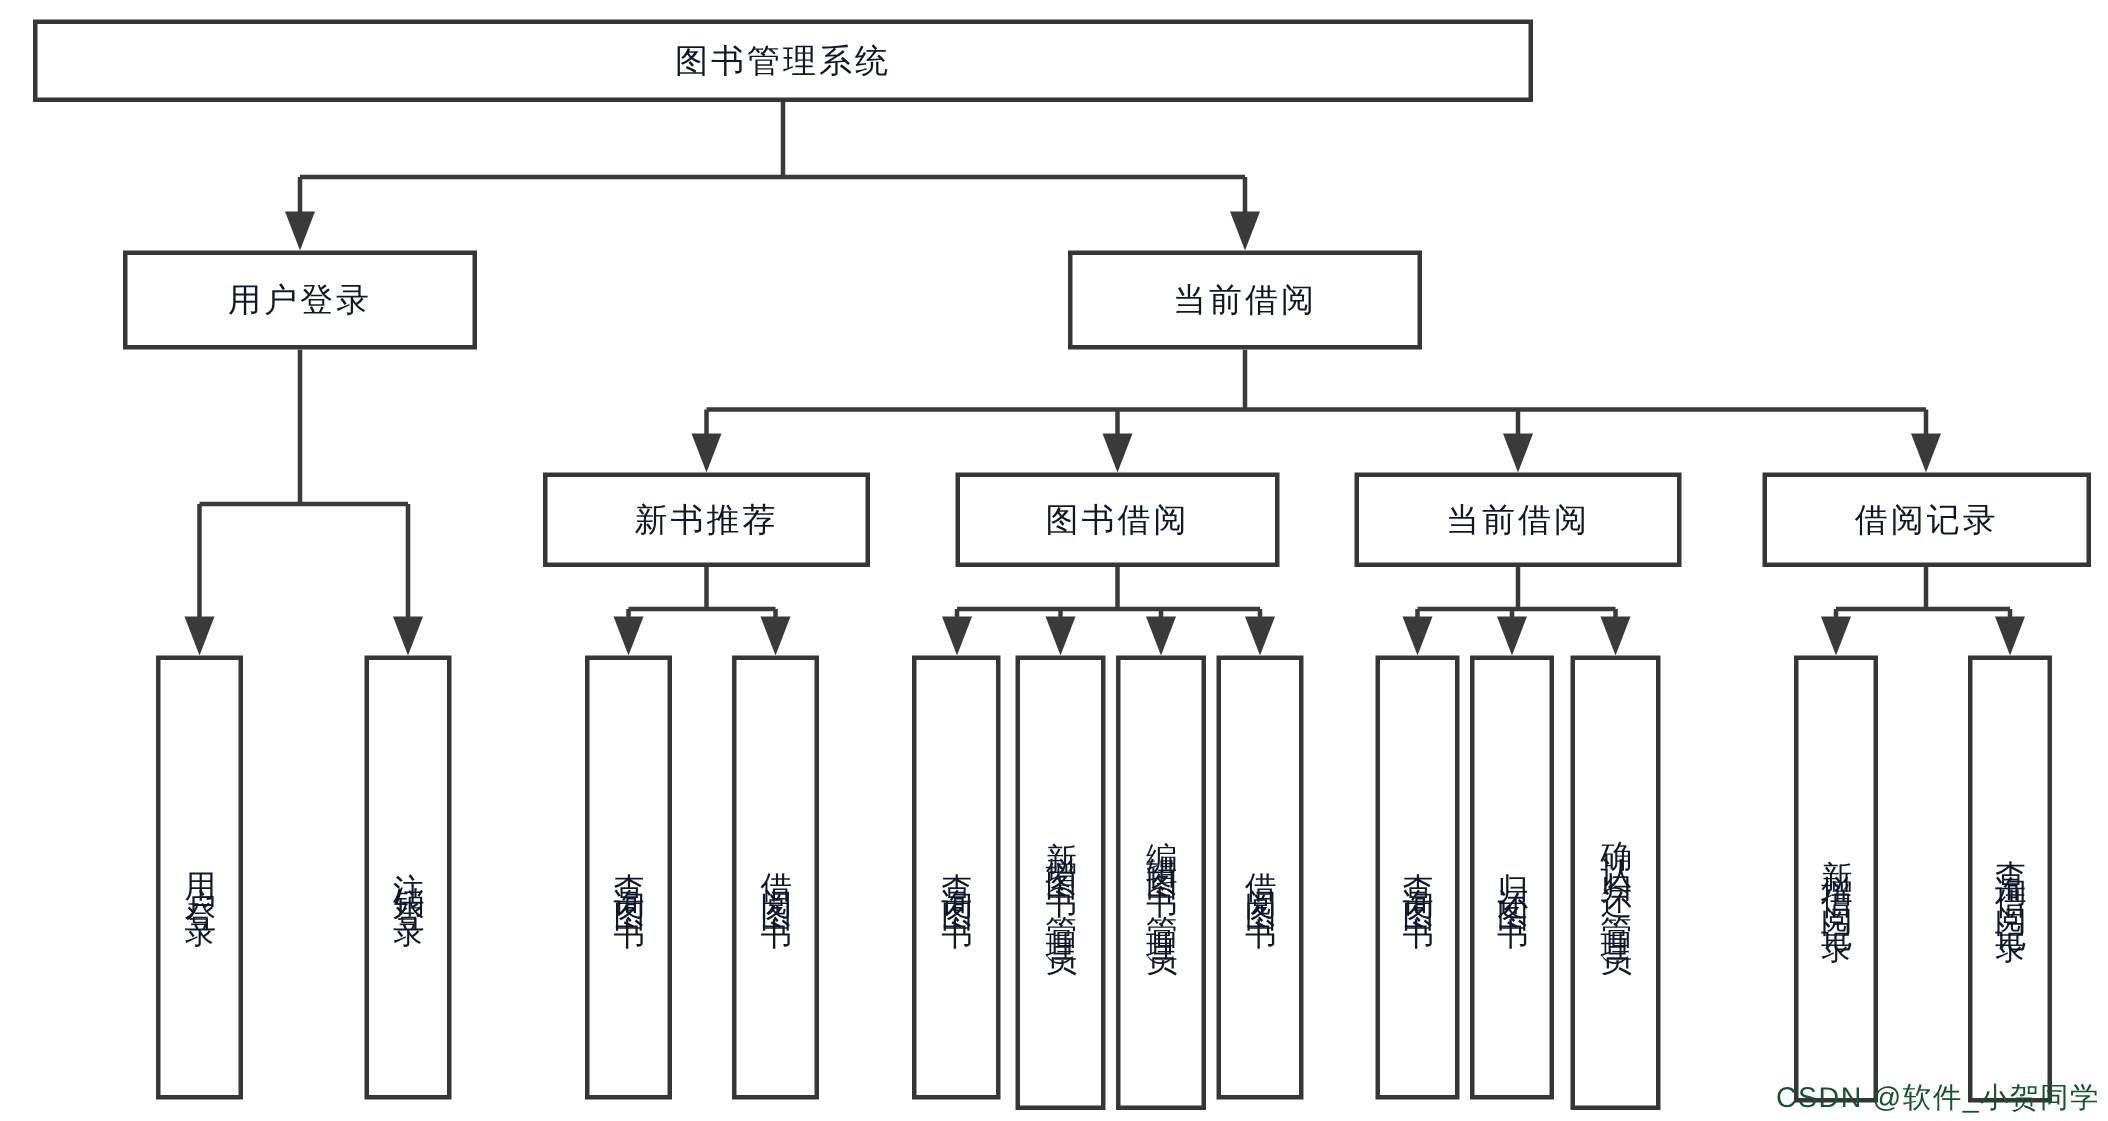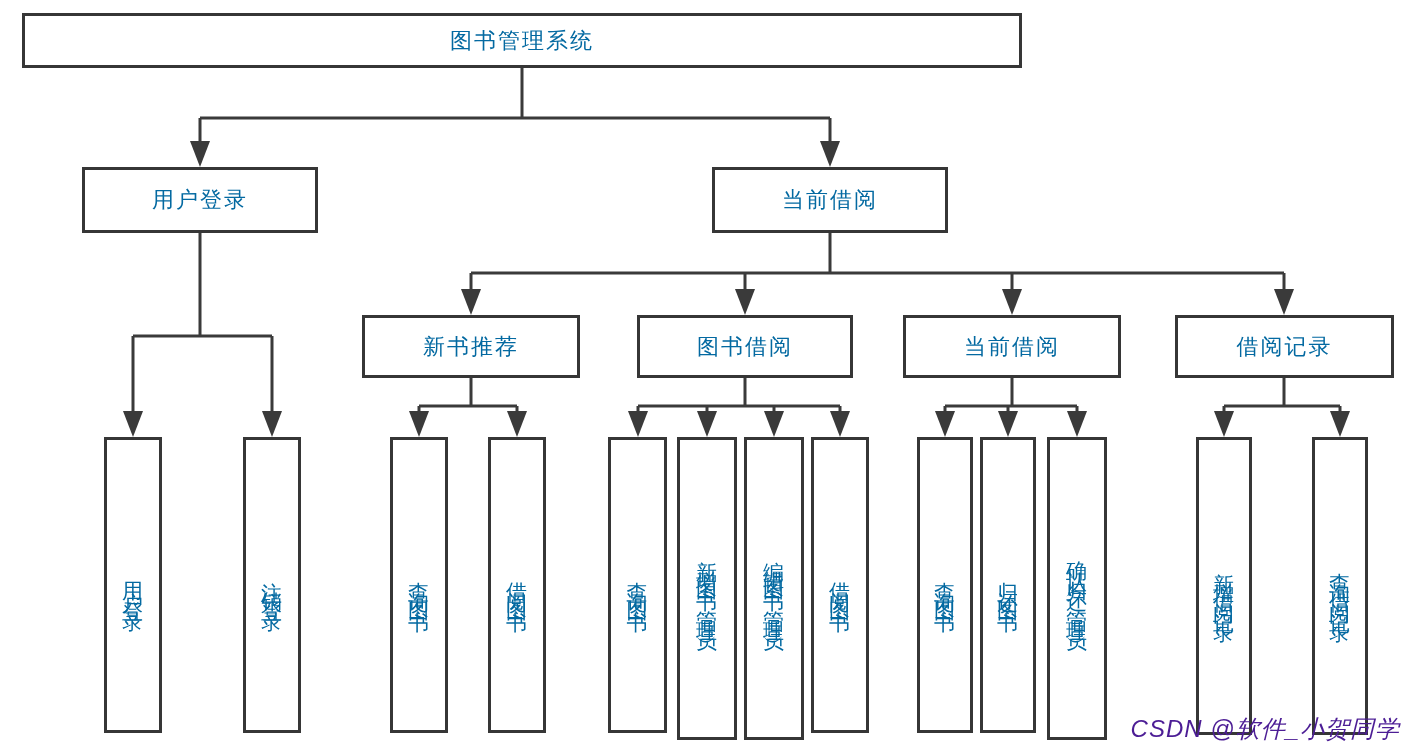--- a/index.html
+++ b/index.html
@@ -26,39 +26,38 @@
     stroke: none;
   }
   .node {
     position: absolute;
     box-sizing: border-box;
     border: 3px solid #363636;
     background: #ffffff;
     display: flex;
     align-items: center;
     justify-content: center;
-    color: #0369a1;
+    color: #0f172a;
   }
   .hnode { font-size: 22px; letter-spacing: 2px; }
   .vnode { font-size: 21px; }
   .vnode .vlabel {
     writing-mode: vertical-rl;
     text-orientation: mixed;
     letter-spacing: 10px;
     line-height: 1;
   }
   .watermark {
     position: absolute;
     right: 5px;
     bottom: 2px;
-    font-size: 24px;
+    font-size: 19px;
     letter-spacing: 1px;
-    color: #4c1d95;
+    color: #14532d;
     z-index: 5;
-    font-style: italic;
   }
 </style>
 </head>
 <body>
 
 <div class="canvas">
 
   <svg class="connectors" width="1405" height="747" viewBox="0 0 1405 747" xmlns="http://www.w3.org/2000/svg">
 
     <g>

